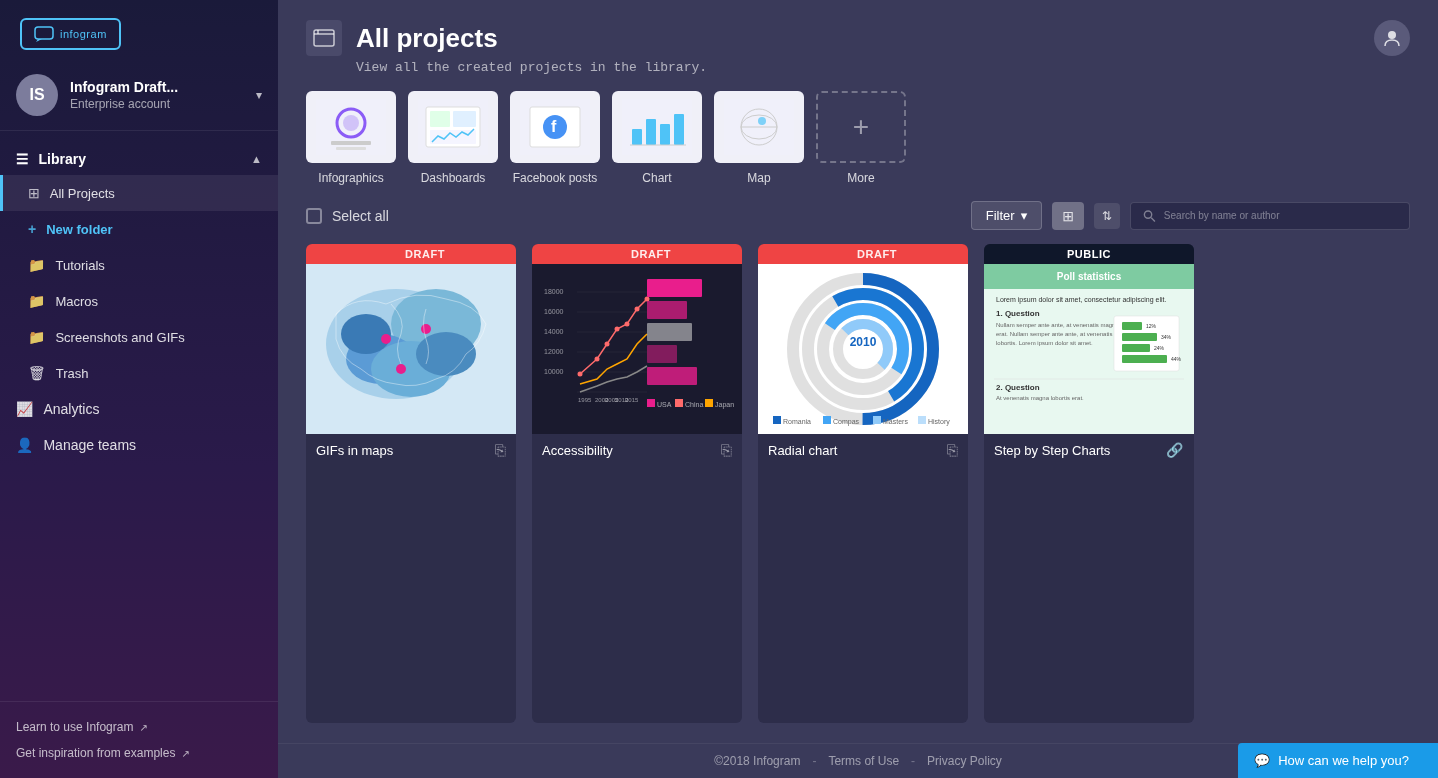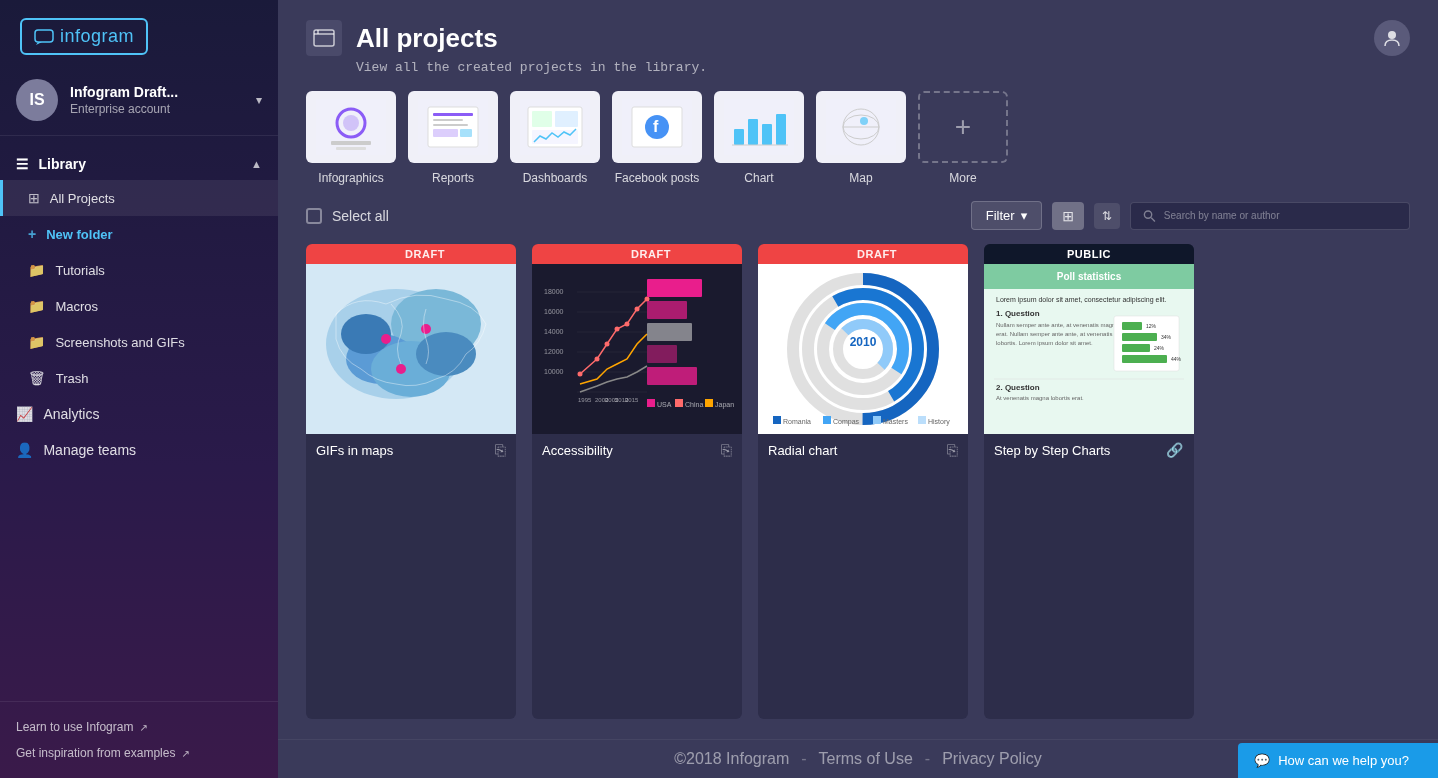--- a/index.html
+++ b/index.html
@@ -22,21 +22,21 @@
     .logo-box {
       border: 2px solid #4fc3f7;
       border-radius: 6px;
       padding: 6px 12px;
       display: flex;
       align-items: center;
       gap: 6px;
     }
     .logo-text {
       color: #4fc3f7;
-      font-size: 18px;
+      font-size: 11px;
       font-weight: 500;
       letter-spacing: 0.5px;
     }
 
     .user-section {
       padding: 10px 16px 14px;
       display: flex;
       align-items: center;
       gap: 12px;
       border-bottom: 1px solid rgba(255,255,255,0.08);
@@ -338,21 +338,21 @@
     }
     .card-action-icon.blue { color: #4fc3f7; }
 
     
     .main-footer {
       padding: 10px 28px;
       display: flex;
       align-items: center;
       justify-content: center;
       gap: 12px;
-      font-size: 16px;
+      font-size: 12px;
       color: rgba(255,255,255,0.5);
       border-top: 1px solid rgba(255,255,255,0.06);
     }
     .footer-sep { color: rgba(255,255,255,0.3); }
     .footer-a { cursor: pointer; }
 
     
     .help-btn {
       position: fixed;
       bottom: 0;
@@ -483,34 +483,20 @@
           <rect x="15" y="42" width="40" height="4" rx="1" fill="#ccc"></rect>
           <rect x="20" y="48" width="30" height="3" rx="1" fill="#ddd"></rect>
         </svg>
       </div>
       <span class="template-type-label">Infographics</span>
     </div>
     <div class="template-type">
       <div class="template-type-thumb">
         <svg width="70" height="56" viewBox="0 0 70 56">
           <rect width="70" height="56" fill="#f0f0fa"></rect>
-          <rect x="10" y="8" width="50" height="40" rx="2" fill="white" stroke="#ddd"></rect>
-          <rect x="15" y="14" width="40" height="3" rx="1" fill="#8b5cf6"></rect>
-          <rect x="15" y="20" width="30" height="2" rx="1" fill="#ccc"></rect>
-          <rect x="15" y="25" width="35" height="2" rx="1" fill="#ccc"></rect>
-          <rect x="15" y="30" width="25" height="8" rx="1" fill="#8b5cf6" opacity="0.3"></rect>
-          <rect x="42" y="30" width="12" height="8" rx="1" fill="#4fc3f7" opacity="0.5"></rect>
-        </svg>
-      </div>
-      <span class="template-type-label">Reports</span>
-    </div>
-    <div class="template-type">
-      <div class="template-type-thumb">
-        <svg width="70" height="56" viewBox="0 0 70 56">
-          <rect width="70" height="56" fill="#f0f0fa"></rect>
           <rect x="8" y="8" width="54" height="40" rx="2" fill="white" stroke="#ddd"></rect>
           <rect x="12" y="12" width="20" height="16" rx="1" fill="#e0ffe8"></rect>
           <rect x="35" y="12" width="23" height="16" rx="1" fill="#e0f0ff"></rect>
           <rect x="12" y="31" width="46" height="14" rx="1" fill="#f5f5ff"></rect>
           <path d="M14 43 L20 37 L26 40 L32 34 L38 38 L44 33 L50 36 L56 30" fill="none" stroke="#4fc3f7" stroke-width="1.5"></path>
         </svg>
       </div>
       <span class="template-type-label">Dashboards</span>
     </div>
     <div class="template-type">

